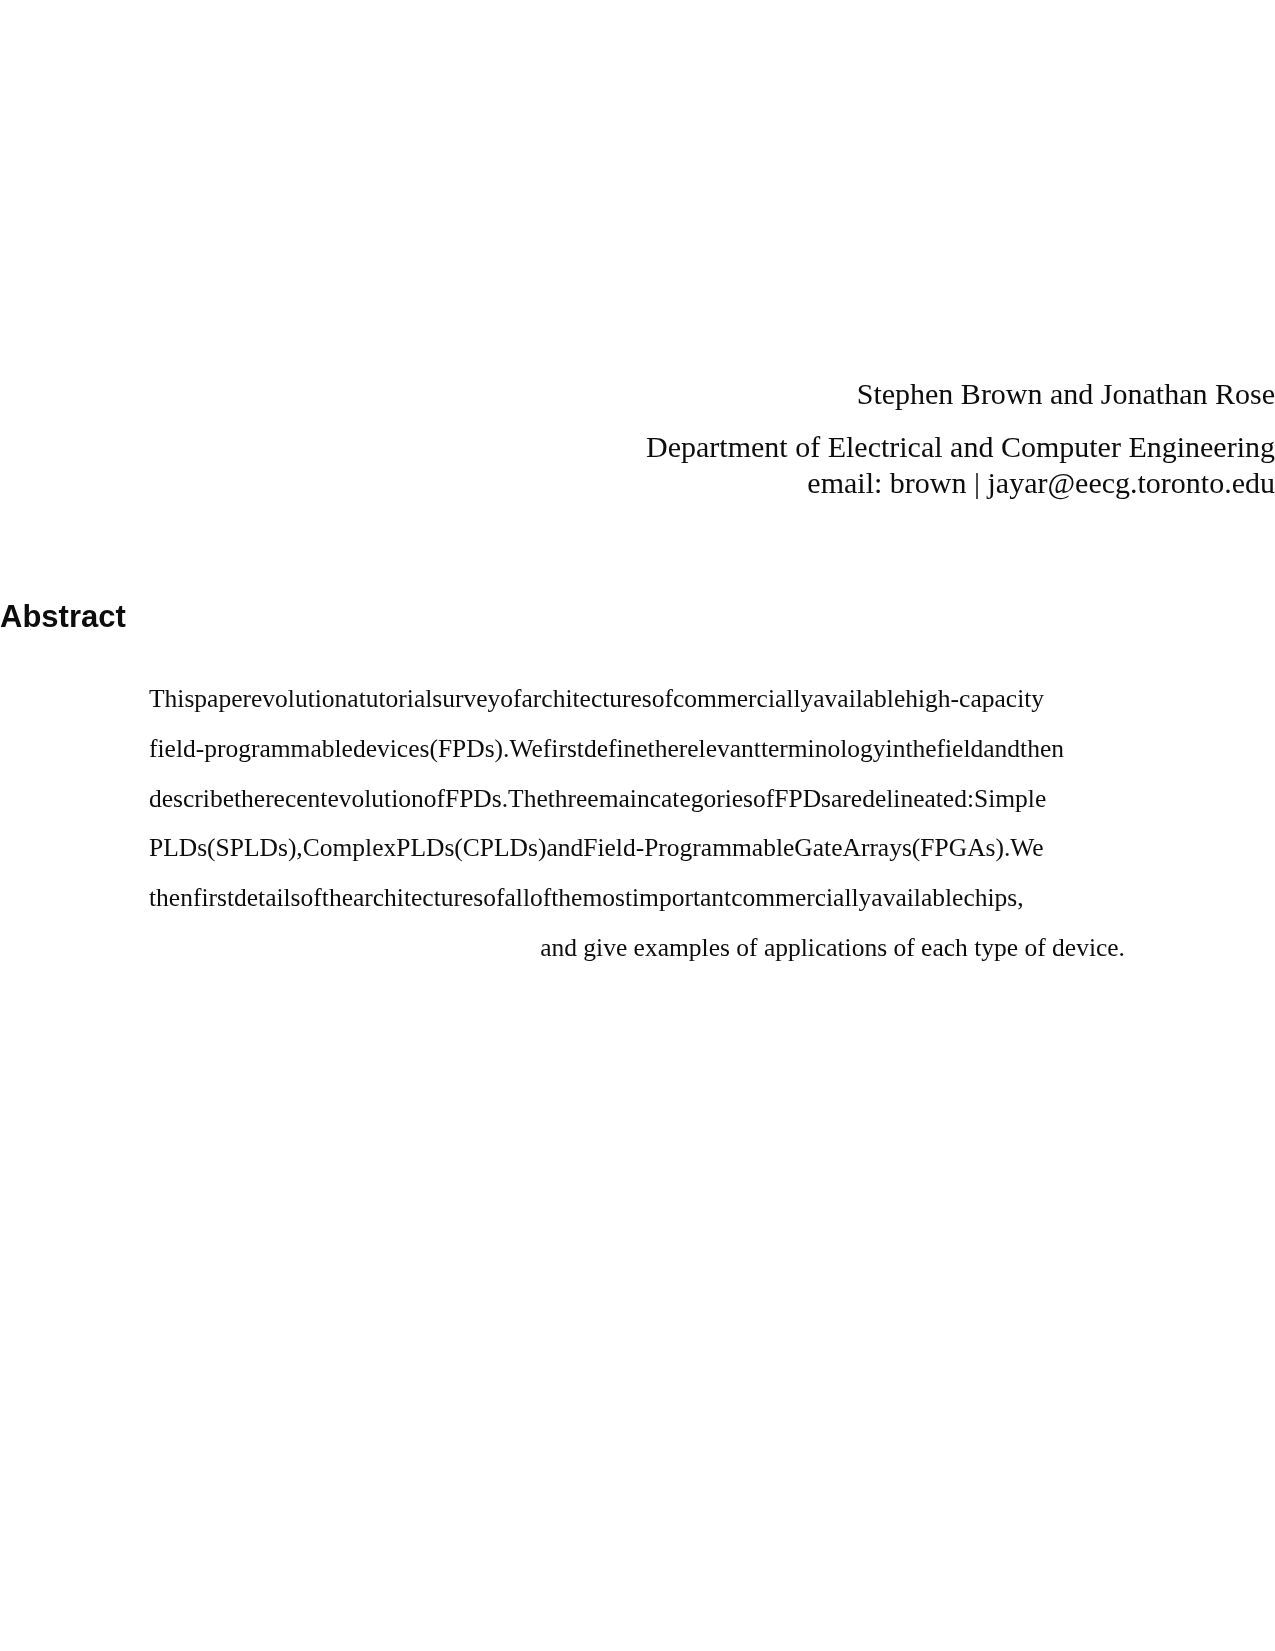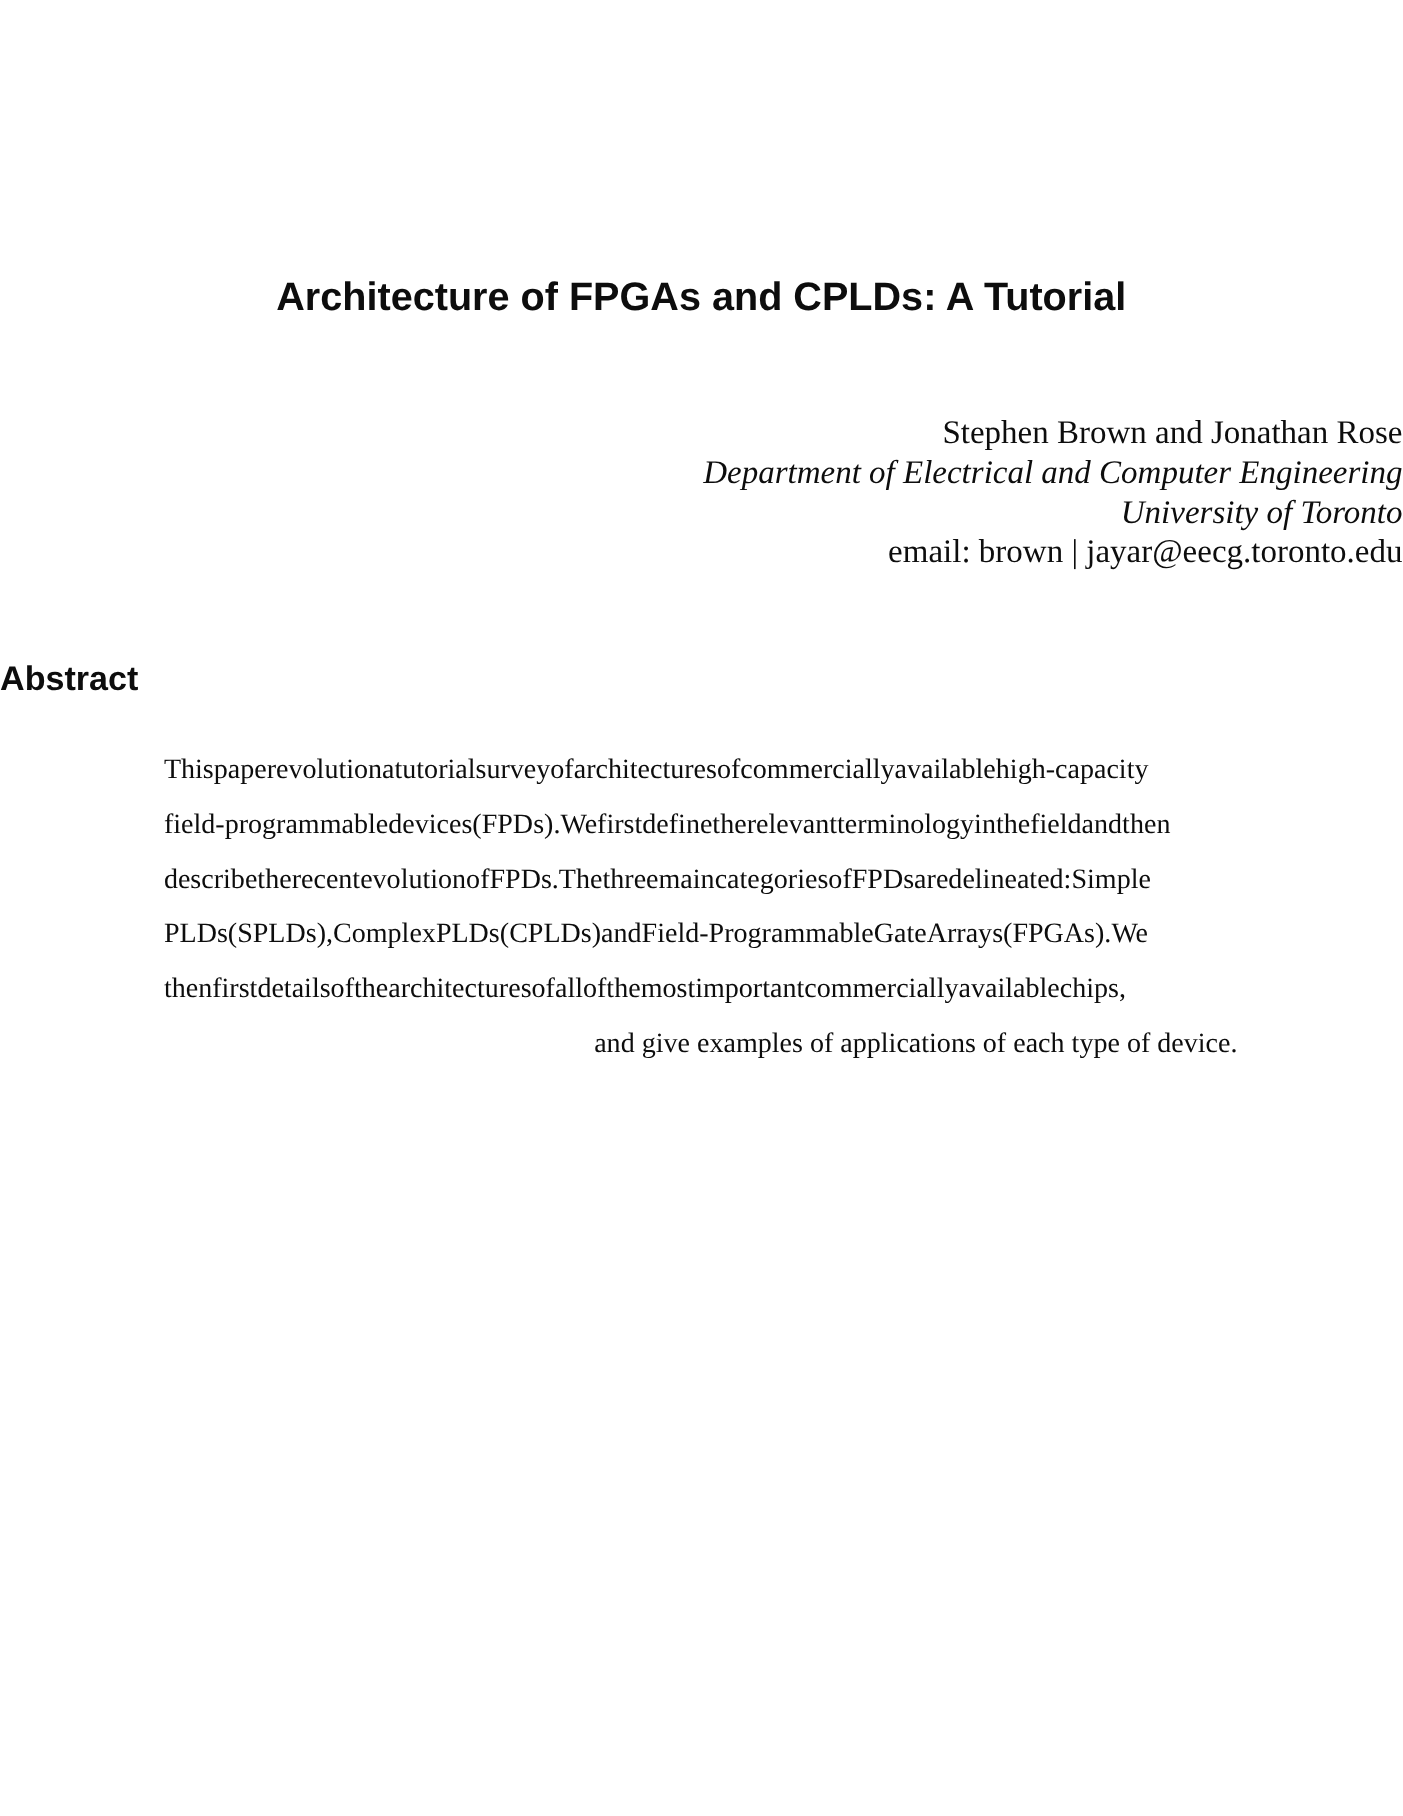--- a/index.html
+++ b/index.html
@@ -30,21 +30,21 @@
     position: absolute;
     top: 376px;
     left: 0;
     width: 100%;
     text-align: right;
     font-family: "Liberation Serif", serif;
     font-size: 30px;
     line-height: 36px;
   }
   .author-block .italic {
-    font-style: italic;
+    margin-top: 17px;
   }
   .abstract-heading {
     position: absolute;
     top: 599px;
     left: 0;
     width: 100%;
     font-family: "Liberation Sans", sans-serif;
     font-weight: 700;
     font-size: 31px;
     line-height: 36px;
@@ -69,26 +69,24 @@
     height: 49.8px;
     line-height: 49.8px;
     text-align: right;
   }
 </style>
 </head>
 <body>
 
 <div class="page">
 
-  <div class="paper-title">Architecture of FPGAs and CPLDs: A Tutorial</div>
 
   <div class="author-block">
     <div>Stephen Brown and Jonathan Rose</div>
     <div class="italic">Department of Electrical and Computer Engineering</div>
-    <div class="italic">University of Toronto</div>
     <div>email: brown | jayar@eecg.toronto.edu</div>
   </div>
 
   <div class="abstract-heading">Abstract</div>
 
   <div class="abstract-body">
     <div class="jline">
         <span>This</span>
         <span>paper</span>
         <span>evolution</span>

